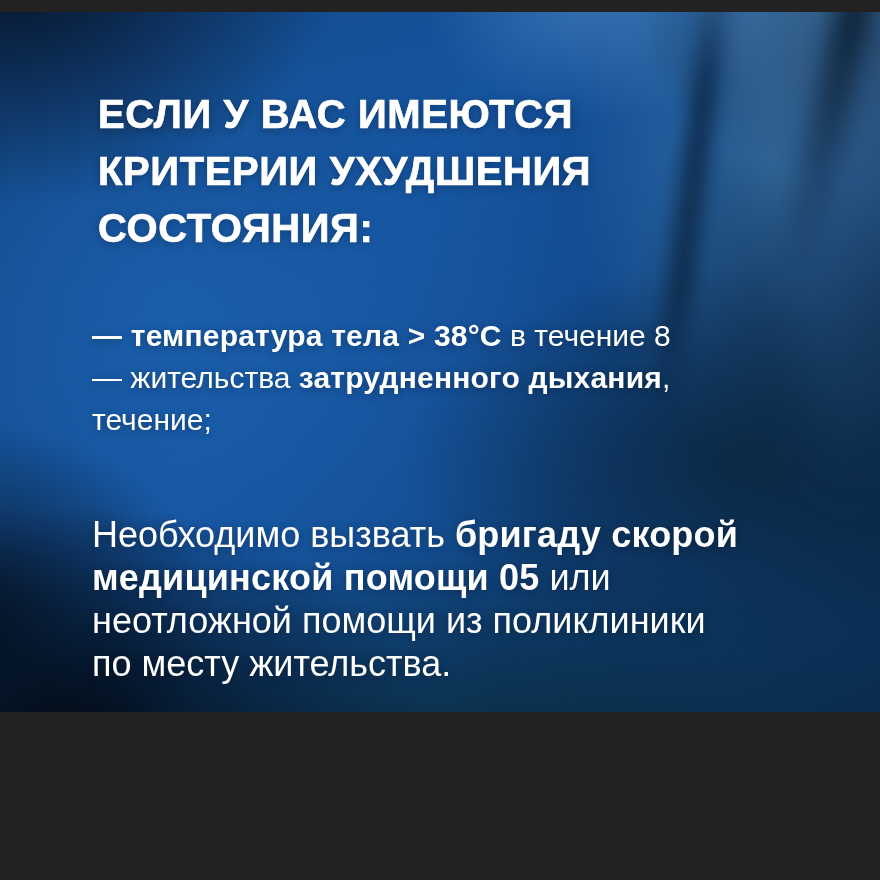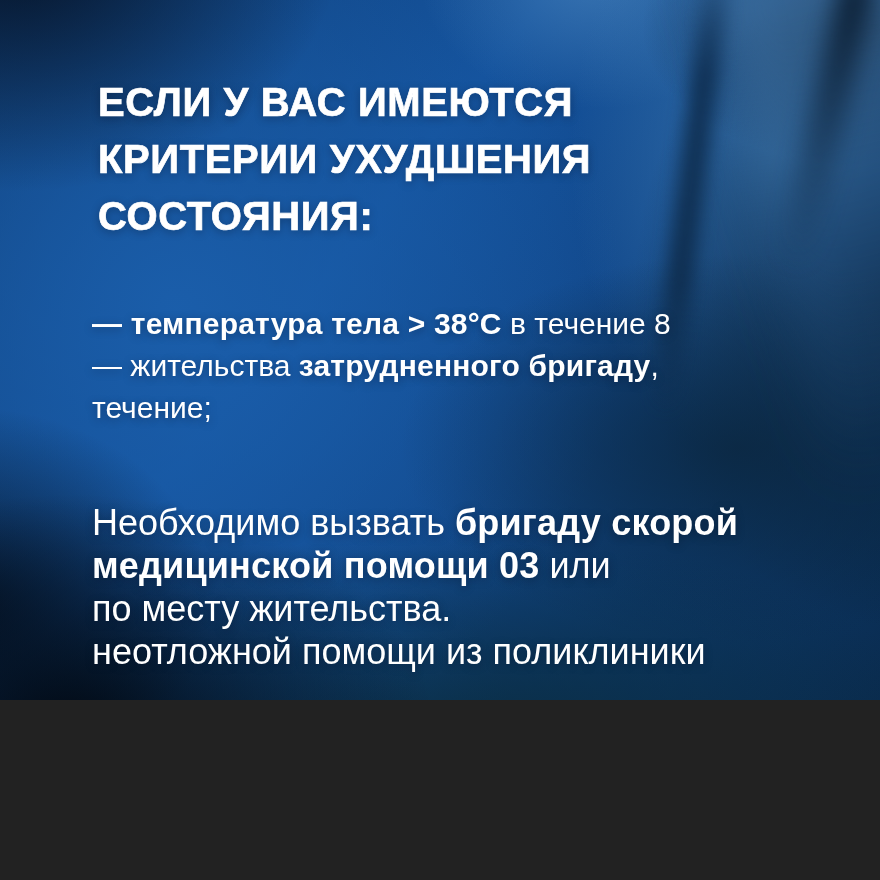--- a/index.html
+++ b/index.html
@@ -5,20 +5,21 @@
   html, body { margin: 0; padding: 0; background: #222; }
   * { box-sizing: border-box; }
 
   .card {
     position: relative;
     width: 880px;
     height: 700px;
     overflow: hidden;
     font-family: "Liberation Sans", "DejaVu Sans", sans-serif;
     color: var(--text-color, #ffffff);
+    margin-top: 12px;
   }
 
   
   .bg {
     position: absolute;
     inset: 0;
     background:
       radial-gradient(560px 360px at 8% 104%,  rgba(1,6,13,0.95),   rgba(1,6,13,0)   65%),
       radial-gradient(380px 300px at -4% 86%,  rgba(4,16,31,0.85),  rgba(4,16,31,0)  65%),
       radial-gradient(760px 340px at 52% 108%, rgba(9,42,58,0.92),  rgba(9,42,58,0)  66%),
@@ -117,30 +118,30 @@
       <div class="hline">ЕСЛИ У ВАС ИМЕЮТСЯ</div>
       <div class="hline">КРИТЕРИИ УХУДШЕНИЯ</div>
       <div class="hline">СОСТОЯНИЯ:</div>
     </h1>
 
     <div class="criteria">
       <div class="item">
           <div class="tline"><span class="em">— температура тела &gt; 38°С</span><span> в течение 8</span></div>
         </div>
       <div class="item">
-          <div class="tline"><span>— жительства </span><span class="em">затрудненного бригаду</span><span>,</span></div>
+          <div class="tline"><span>— жительства </span><span class="em">затрудненного дыхания</span><span>,</span></div>
           <div class="tline"><span>течение;</span></div>
         </div>
     </div>
 
     <div class="instruction">
         <div class="tline"><span>Необходимо вызвать </span><span class="em">бригаду скорой</span></div>
-        <div class="tline"><span class="em">медицинской помощи 03</span><span> или</span></div>
+        <div class="tline"><span class="em">медицинской помощи 05</span><span> или</span></div>
+        <div class="tline"><span>неотложной помощи из поликлиники</span></div>
         <div class="tline"><span>по месту жительства.</span></div>
-        <div class="tline"><span>неотложной помощи из поликлиники</span></div>
       </div>
 
     <div class="arrow-wrap">
       <svg viewBox="0 0 150 54" width="150" height="54" aria-hidden="true">
         <polygon points="0,14 86,14 86,1 148,27 86,53 86,40 0,40 26,27" fill="currentColor"></polygon>
       </svg>
     </div>
 
   </div>
 </div>

